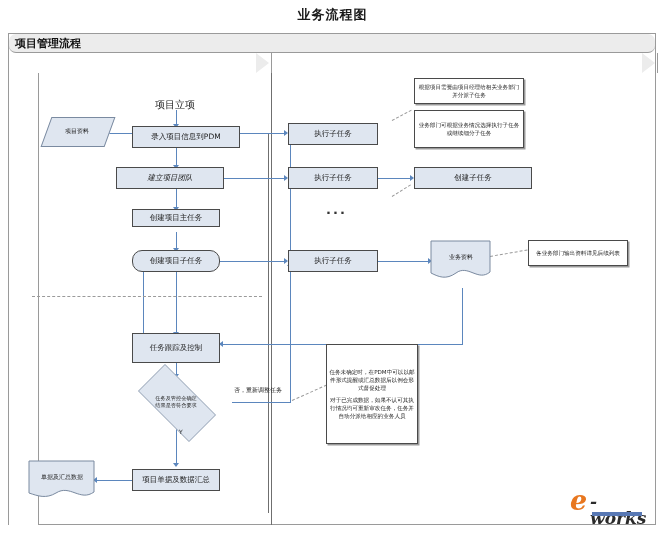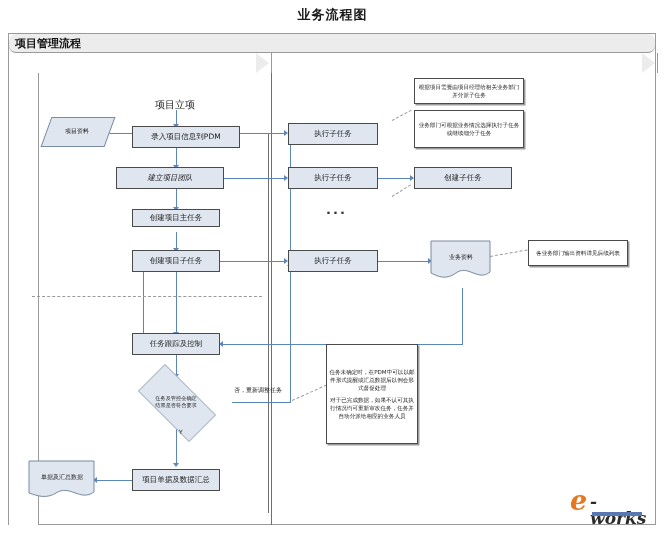--- a/index.html
+++ b/index.html
@@ -220,22 +220,22 @@
   <div class="ln dash" style="left:292px;top:400px;width:38px;transform:rotate(-24deg);transform-origin:left center;"></div>
 
   <div class="txt" style="left:155px;top:98px;">项目立项</div>
 
   <div class="para" style="left:46px;top:117px;width:62px;height:28px;"></div>
   <div class="para-label" style="left:46px;top:117px;width:62px;height:28px;">项目资料</div>
 
   <div class="box" style="left:132px;top:126px;width:108px;height:22px;">录入项目信息到PDM</div>
   <div class="box" style="left:116px;top:167px;width:108px;height:22px;font-style:italic;">建立项目团队</div>
   <div class="box" style="left:132px;top:209px;width:88px;height:18px;">创建项目主任务</div>
-  <div class="box" style="left:132px;top:250px;width:88px;height:22px;">创建项目子任务</div>
-  <div class="box" style="left:132px;top:333px;width:88px;height:22px;">任务跟踪及控制</div>
+  <div class="box" style="left:132px;top:250px;width:88px;height:22px;border-radius:10px;">创建项目子任务</div>
+  <div class="box" style="left:132px;top:333px;width:88px;height:30px;">任务跟踪及控制</div>
 
   <div class="diamond-wrap" style="left:126px;top:376px;width:100px;height:52px;">
     <div class="diamond"></div>
     <div class="diamond-label">任务及管控会确定<br>结果是否符合要求</div>
   </div>
   <div class="txt sm" style="left:179px;top:428px;">Y</div>
   <div class="txt sm" style="left:234px;top:386px;">否，重新调整任务</div>
 
   <div class="box" style="left:132px;top:469px;width:88px;height:22px;">项目单据及数据汇总</div>
 
@@ -243,21 +243,21 @@
     <path d="M1,1 L66,1 L66,32 C52,42 42,24 28,33 C18,39 10,36 1,33 Z" fill="#dfe6f0" stroke="#7a8aa0" stroke-width="1"></path>
   </svg>
   <div class="doc-label" style="left:28px;top:462px;width:68px;height:30px;">单据及汇总数据</div>
 
   <div class="box" style="left:288px;top:123px;width:90px;height:22px;">执行子任务</div>
   <div class="box" style="left:288px;top:167px;width:90px;height:22px;">执行子任务</div>
   <div class="box" style="left:288px;top:250px;width:90px;height:22px;">执行子任务</div>
 
   <div class="ellipsis" style="left:326px;top:205px;">···</div>
 
-  <div class="box" style="left:414px;top:167px;width:98px;height:22px;">创建子任务</div>
+  <div class="box" style="left:414px;top:167px;width:118px;height:22px;">创建子任务</div>
 
   <svg class="docshape" style="left:430px;top:240px;" width="62" height="44">
     <path d="M1,1 L60,1 L60,32 C48,42 38,24 26,33 C16,40 9,37 1,33 Z" fill="#dfe6f0" stroke="#7a8aa0" stroke-width="1"></path>
   </svg>
   <div class="doc-label" style="left:430px;top:243px;width:62px;height:28px;">业务资料</div>
 
   <div class="note shadow" style="left:414px;top:78px;width:110px;height:26px;">
     <p>根据项目需要由项目经理给相关业务部门并分派子任务</p>
   </div>
 

